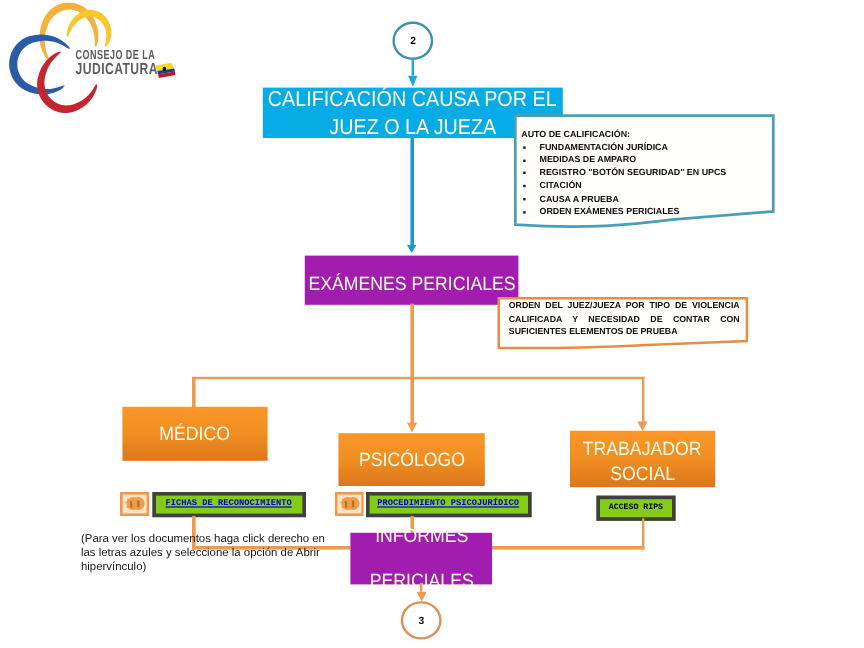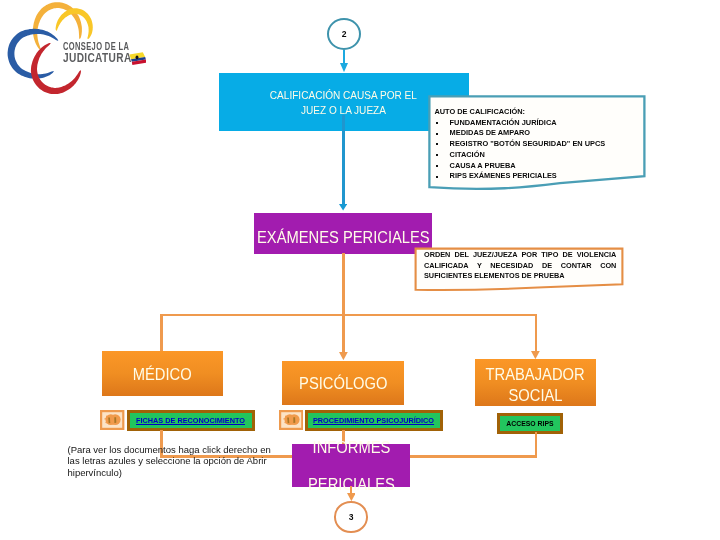--- a/index.html
+++ b/index.html
@@ -36,22 +36,22 @@
 
   
   .cl-title{font-size:7.4px;font-weight:bold;color:#0b0b0b;white-space:nowrap;line-height:10.6px;}
   .cl-row{position:relative;height:10.75px;}
   .cl-row .bl{position:absolute;left:1.8px;top:4.4px;width:1.8px;height:1.8px;background:#111;}
   .cl-li{position:absolute;left:15.2px;top:0;font-size:7.4px;font-weight:bold;color:#0b0b0b;white-space:nowrap;line-height:10.75px;}
   .cl-j{font-size:7.3px;font-weight:bold;color:#0b0b0b;line-height:10.5px;text-align:justify;text-align-last:justify;}
   .cl-j2{font-size:7.3px;font-weight:bold;color:#0b0b0b;line-height:10.5px;white-space:nowrap;}
 
   
-  .lbox{position:absolute;box-sizing:border-box;border:3px solid #a16207;
-        background:#22c55e;display:flex;align-items:center;justify-content:center;}
+  .lbox{position:absolute;box-sizing:border-box;border:3px solid #404040;
+        background:#84cc16;display:flex;align-items:center;justify-content:center;font-family:Liberation Mono, monospace;}
   .lbox span{font-size:7.3px;font-weight:bold;letter-spacing:0;white-space:nowrap;}
   .lbox span.ltext-blk{font-size:6.85px;}
   .ltext-blue{color:#0000C8;text-decoration:underline;}
   .ltext-blk{color:#000;}
 
   .note{position:absolute;font-size:9.5px;color:#151515;line-height:11.7px;}
   .note > div{white-space:nowrap;}
 </style>
 </head>
 <body>
@@ -79,21 +79,21 @@
 
   <div class="circ" style="left:327.2px;top:18.4px;width:34px;height:31.8px;border:2.7px solid #3E93AC;">
     <span>2</span>
   </div>
 
   <div class="ln" style="left:342.6px;top:49.8px;width:2.6px;height:13.5px;background:#1CA9E0;"></div>
   <svg class="abs" style="left:339.9px;top:62.8px;" width="8" height="9.2" viewBox="0 0 8 9.2">
     <path d="M0 0 L8 0 L4 9.2 Z" fill="#1CA9E0"></path>
   </svg>
 
-  <div class="box box-blue" style="left:218.5px;top:73px;width:250.5px;height:58px;font-size:11px;padding-top:2px;">
+  <div class="box box-blue" style="left:218.5px;top:73px;width:250.5px;height:42px;font-size:18px;padding-top:2px;">
     <div>CALIFICACIÓN CAUSA POR EL</div>
     <div>JUEZ O LA JUEZA</div>
   </div>
 
   <svg class="abs" style="left:427px;top:94px;" width="224" height="104" viewBox="0 0 224 104">
     <path d="M2.4 2.4 L217.4 2.4 L217.4 82.2 L133 89.1 C100 93.2 62 97.4 2.4 93.2 Z" fill="#FFFEFB" stroke="#4A9EB5" stroke-width="2.3" stroke-linejoin="miter"></path>
   </svg>
   <div class="abs" style="left:434.4px;top:107px;width:205px;">
     <div class="cl-title">AUTO DE CALIFICACIÓN:</div>
     <div class="cl-row">
@@ -111,21 +111,21 @@
     <div class="cl-row">
         <span class="bl"></span>
         <span class="cl-li">CITACIÓN</span>
       </div>
     <div class="cl-row">
         <span class="bl"></span>
         <span class="cl-li">CAUSA A PRUEBA</span>
       </div>
     <div class="cl-row">
         <span class="bl"></span>
-        <span class="cl-li">RIPS EXÁMENES PERICIALES</span>
+        <span class="cl-li">ORDEN EXÁMENES PERICIALES</span>
       </div>
   </div>
 
   <div class="ln" style="left:342.1px;top:115px;width:2.5px;height:90px;background:#2096CE;"></div>
   <svg class="abs" style="left:339px;top:204px;" width="8.2" height="6.6" viewBox="0 0 8.2 6.6">
     <path d="M0 0 L8.2 0 L4.1 6.6 Z" fill="#179AD4"></path>
   </svg>
 
   <div class="box box-or" style="left:254px;top:212.5px;width:178px;height:41px;font-size:16.1px;padding-top:9px;">
     <div>EXÁMENES PERICIALES</div>
@@ -147,21 +147,21 @@
   <svg class="abs" style="left:157.1px;top:352.3px;" width="8.8" height="8.2" viewBox="0 0 8.8 8.2">
     <path d="M0 0 L8.8 0 L4.4 8.2 Z" fill="#EF9A4E"></path>
   </svg>
   <svg class="abs" style="left:339.1px;top:352.3px;" width="8.8" height="8.2" viewBox="0 0 8.8 8.2">
     <path d="M0 0 L8.8 0 L4.4 8.2 Z" fill="#EF9A4E"></path>
   </svg>
   <svg class="abs" style="left:531.2px;top:350.8px;" width="8.8" height="8.2" viewBox="0 0 8.8 8.2">
     <path d="M0 0 L8.8 0 L4.4 8.2 Z" fill="#EF9A4E"></path>
   </svg>
 
-  <div class="box box-grad" style="left:101.5px;top:351px;width:121.5px;height:44.5px;font-size:16.1px;padding-top:2px;">
+  <div class="box box-grad" style="left:101.5px;top:339px;width:121.5px;height:44.5px;font-size:16.1px;padding-top:2px;">
     <div>MÉDICO</div>
   </div>
   <div class="box box-grad" style="left:282px;top:360.5px;width:122px;height:44.5px;font-size:16.1px;padding-top:2px;text-align:right;">
     <div>PSICÓLOGO</div>
   </div>
   <div class="box box-grad" style="left:475px;top:359px;width:121px;height:46.5px;font-size:16.1px;padding-top:5px;">
     <div>TRABAJADOR</div>
     <div>SOCIAL</div>
   </div>
 

